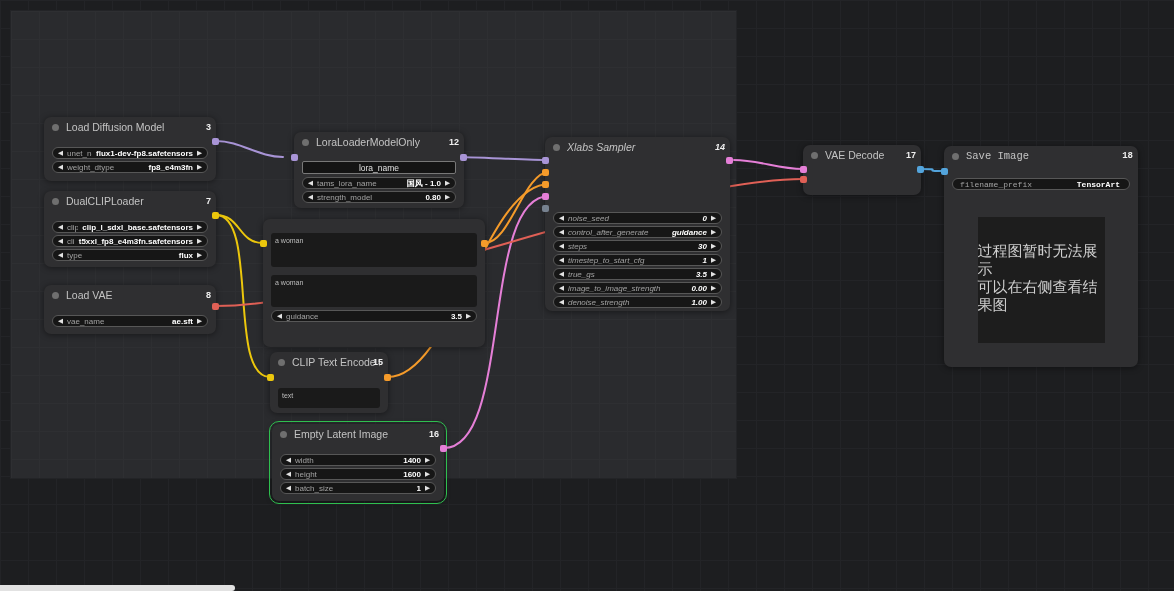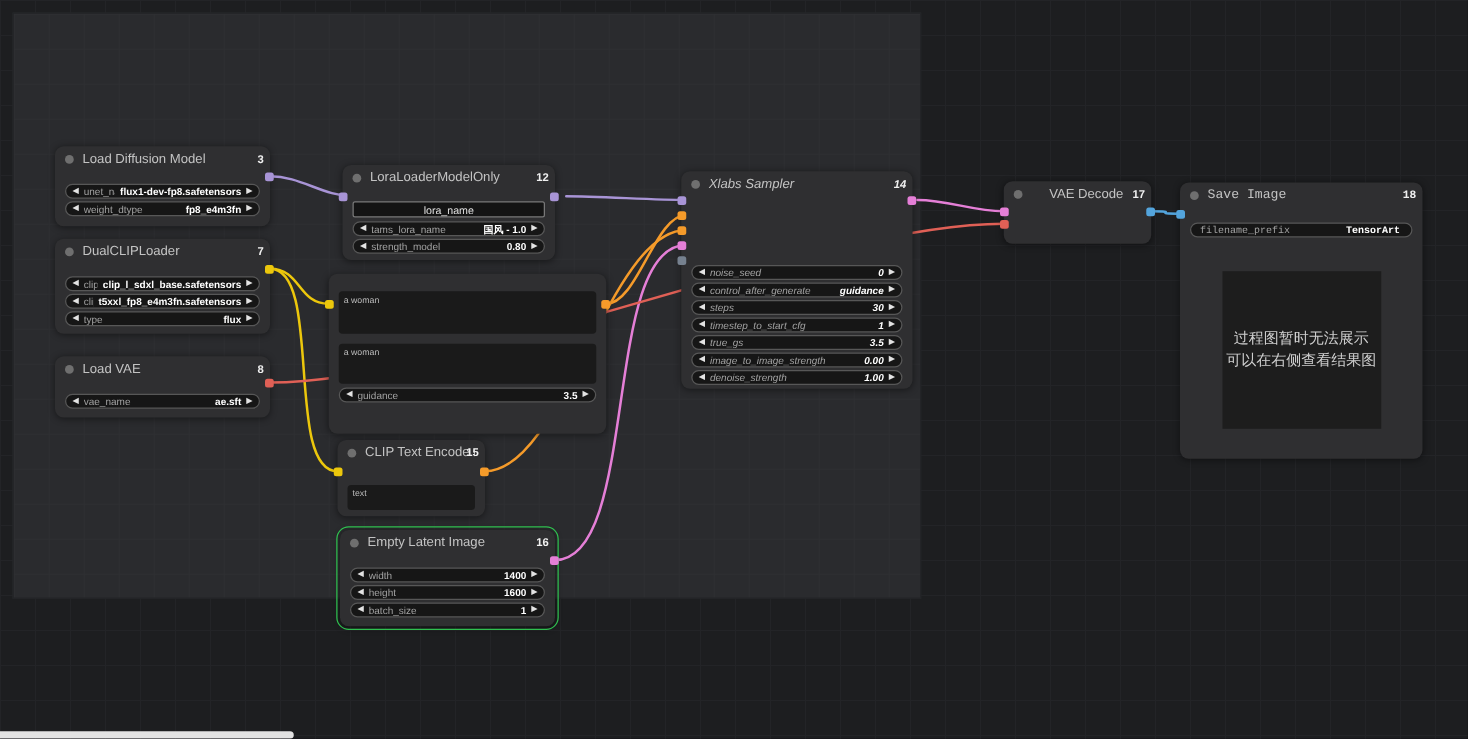--- a/index.html
+++ b/index.html
@@ -44,21 +44,21 @@
     height:13px;background:#141414;border:1px solid #787878;border-radius:2px;
     display:flex;align-items:center;justify-content:center;margin-bottom:3px;
     font-size:8.5px;color:#e0e0e0;box-sizing:border-box;
   }
   .tarea{
     background:#1a1a1a;border-radius:3px;color:#bdbdbd;font-size:7px;
     padding:3px 4px;box-sizing:border-box;overflow:hidden;line-height:1.3;
   }
   .preview{
     background:#1d1d1d;margin:0 auto;display:flex;flex-direction:column;
-    align-items:center;justify-content:center;color:#cfcfcf;font-size:12px;line-height:18px;
+    align-items:center;justify-content:center;color:#cfcfcf;font-size:15px;line-height:18px;
   }
   .slot{position:absolute;width:7px;height:7px;border-radius:2px;z-index:3;}
   #hscroll{
     position:absolute;left:0;bottom:0;width:235px;height:6px;background:#e2e2e2;
     border-radius:0 3px 3px 0;z-index:5;
   }
 </style>
 </head>
 <body>
 
@@ -136,21 +136,21 @@
         <div class="ncontent" style="padding-top: 10px;">
           <div class="pill">
             <span class="arw">◀</span>
             <span class="lbl">vae_name</span>
             <span class="val">ae.sft</span>
             <span class="arw">▶</span>
           </div>
         </div>
         <div class="slot" style="left: 168px; top: 18px; background: rgb(224, 96, 86);"></div>
       </div>
-      <div class="node" style="left: 274px; top: 132px; width: 170px; height: 76px;">
+      <div class="node" style="left: 294px; top: 132px; width: 170px; height: 76px;">
         <div class="nheader">
           <span class="ndot"></span>
           <span class="ntitle">LoraLoaderModelOnly</span>
           <span class="nid">12</span>
         </div>
         <div class="ncontent" style="padding-top: 9px;">
           <div class="combo">lora_name</div>
           <div class="pill">
             <span class="arw">◀</span>
             <span class="lbl">tams_lora_name</span>
@@ -273,21 +273,21 @@
             <span class="arw">▶</span>
           </div>
         </div>
         <div class="slot" style="left: -3px; top: 20px; background: rgb(168, 148, 214);"></div>
         <div class="slot" style="left: -3px; top: 32px; background: rgb(245, 155, 42);"></div>
         <div class="slot" style="left: -3px; top: 44px; background: rgb(245, 155, 42);"></div>
         <div class="slot" style="left: -3px; top: 56px; background: rgb(229, 127, 215);"></div>
         <div class="slot" style="left: -3px; top: 68px; background: rgb(118, 129, 143);"></div>
         <div class="slot" style="left: 181px; top: 20px; background: rgb(229, 127, 215);"></div>
       </div>
-      <div class="node" style="left: 803px; top: 145px; width: 118px; height: 50px; text-align: center;">
+      <div class="node" style="left: 803px; top: 145px; width: 118px; height: 50px;">
         <div class="nheader">
           <span class="ndot"></span>
           <span class="ntitle">VAE Decode</span>
           <span class="nid">17</span>
         </div>
         <div class="ncontent" style="padding-top: 2px;"></div>
         <div class="slot" style="left: -3px; top: 21px; background: rgb(229, 127, 215);"></div>
         <div class="slot" style="left: -3px; top: 31px; background: rgb(224, 96, 86);"></div>
         <div class="slot" style="left: 114px; top: 21px; background: rgb(83, 164, 220);"></div>
       </div>

